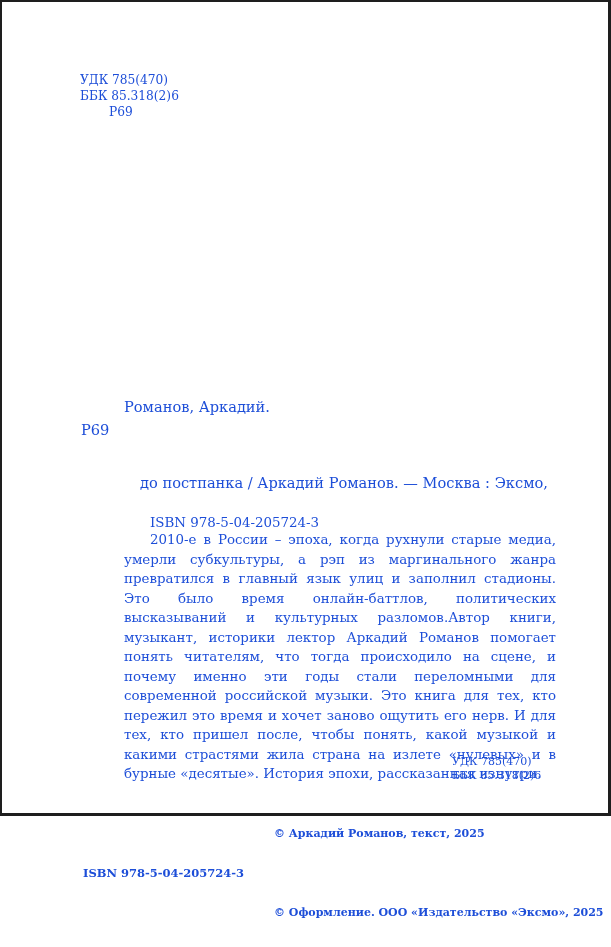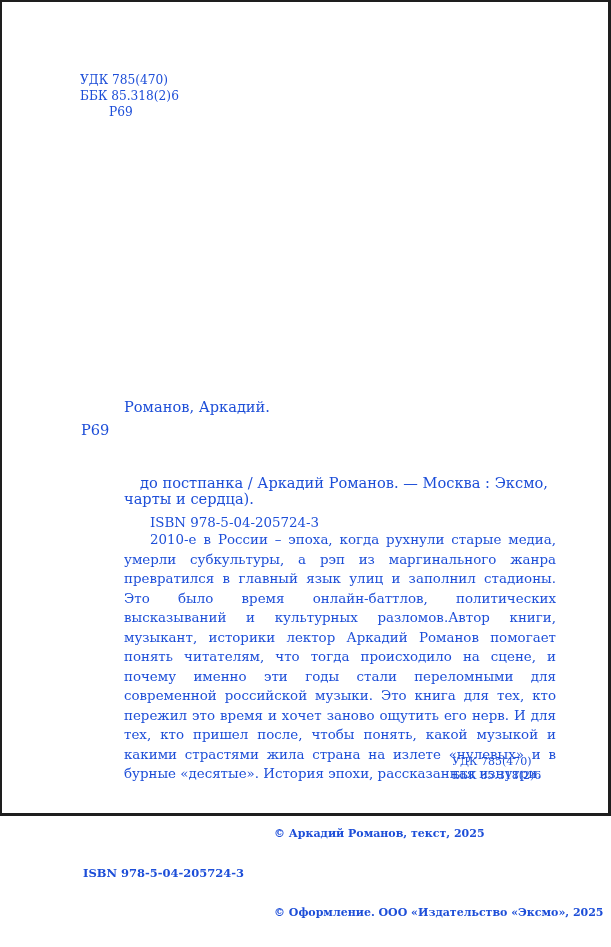--- a/index.html
+++ b/index.html
@@ -28,21 +28,20 @@
 
 <div class="page">
 
   <div class="abs sm" style="left:78px; top:70px;">УДК 785(470)</div>
   <div class="abs sm" style="left:78px; top:86px;">ББК 85.318(2)6</div>
   <div class="abs sm" style="left:107px; top:102px;">Р69</div>
 
   <div class="abs main bold" style="left:122px; top:393px;">Романов, Аркадий.</div>
   <div class="abs main" style="left:79px; top:416px;">Р69</div>
   <div class="abs main" style="left:138px; top:439px;margin-top:30px;">до постпанка / Аркадий Романов. — Москва : Эксмо,</div>
-  <div class="abs main" style="left:122px; top:485px;">чарты и сердца).</div>
   <div class="abs main" style="left:148px; top:509px; font-size:13.4px;">ISBN 978-5-04-205724-3</div>
 
   <div class="desc">
     <p>2010-е в России – эпоха, когда рухнули старые медиа, умерли субкультуры, а рэп из маргинального жанра превратился в главный язык улиц и заполнил стадионы. Это было время онлайн-баттлов, политических высказываний и культурных разломов.Автор книги, музыкант, историки лектор Аркадий Романов помогает понять читателям, что тогда происходило на сцене, и почему именно эти годы стали переломными для современной российской музыки. Это книга для тех, кто пережил это время и хочет заново ощутить его нерв. И для тех, кто пришел после, чтобы понять, какой музыкой и какими страстями жила страна на излете «нулевых» и в бурные «десятые». История эпохи, рассказанная изнутри.</p>
   </div>
 
   <div class="abs sm bold" style="left:450px; top:752px; font-size:11px;">УДК 785(470)</div>
   <div class="abs sm bold" style="left:450px; top:766px; font-size:11px;">ББК 85.318(2)6</div>
 
   <div class="abs copy" style="left:81px; top:864px; font-size:11.5px;">ISBN 978-5-04-205724-3</div>

